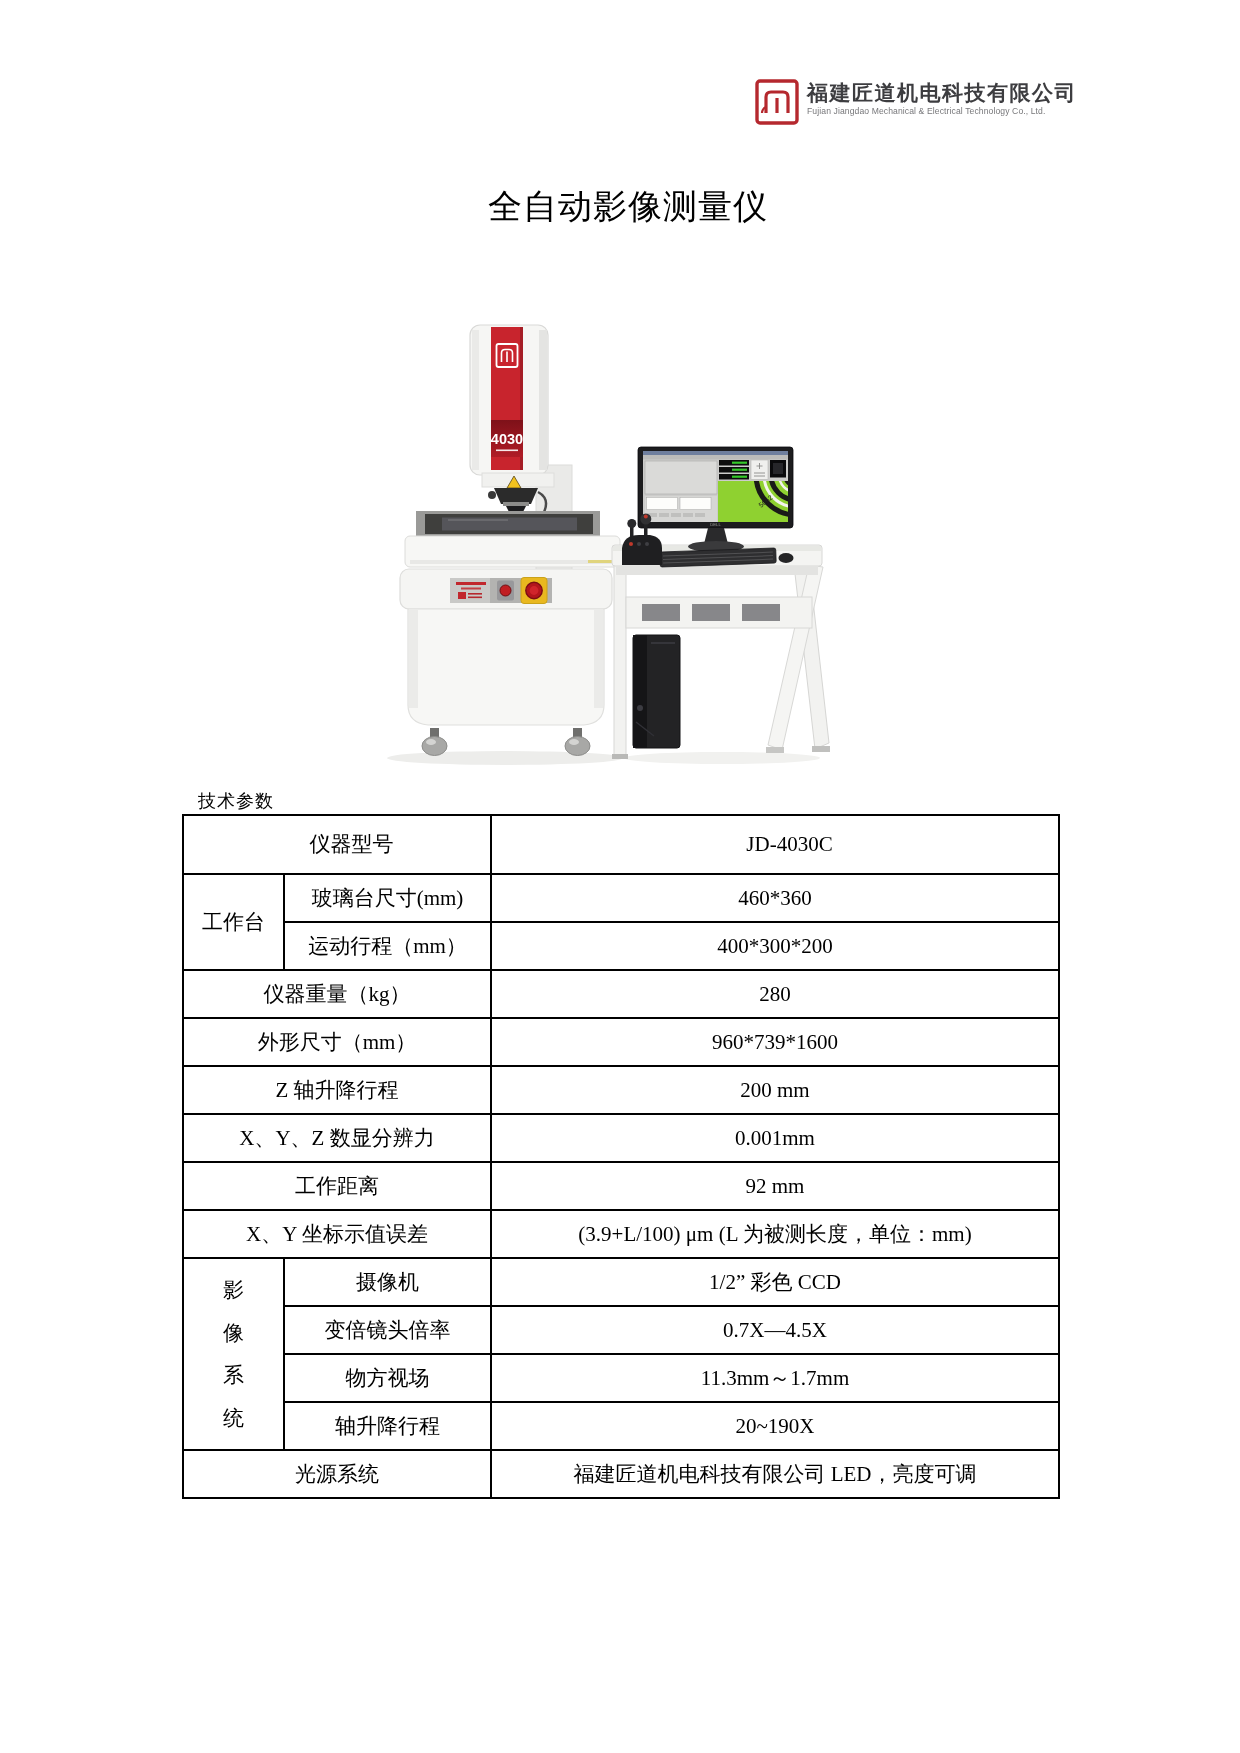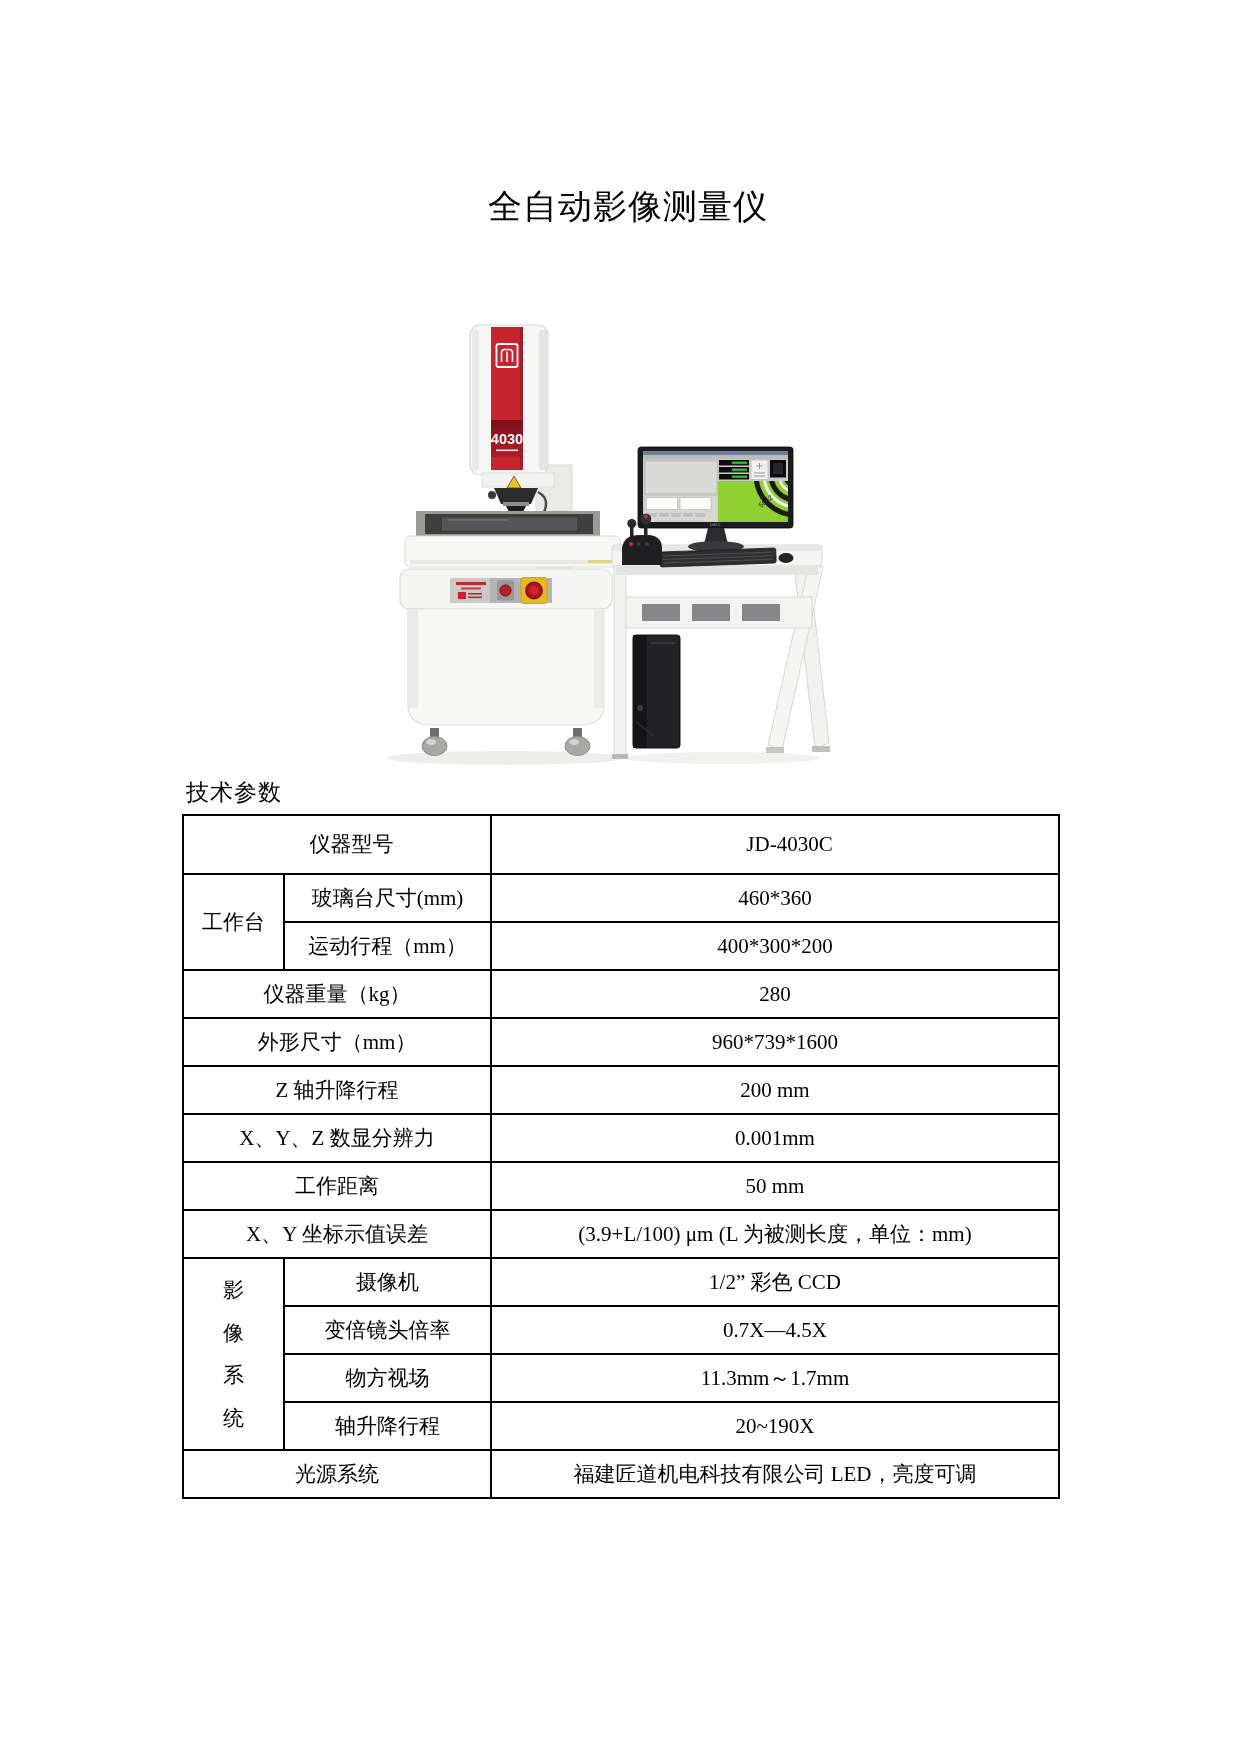--- a/index.html
+++ b/index.html
@@ -16,35 +16,47 @@
            letter-spacing:0.1px;margin-top:2px;white-space:nowrap;}
 
   
   .title{position:absolute;left:0;top:176px;width:100%;text-align:center;
          font-size:34px;font-weight:normal;margin:8px;letter-spacing:1px;}
 
   
   .figure{position:absolute;left:330px;top:270px;width:500px;height:510px;}
 
   
-  .heading{position:absolute;left:186px;top:777px;font-size:23px;font-weight:normal;margin:0;letter-spacing:1px;}
+  .heading{position:absolute;left:186px;top:777px;font-size:18px;font-weight:normal;margin:12px;letter-spacing:1px;}
 
   
   table.spec{position:absolute;left:182px;top:814px;width:876px;border-collapse:collapse;table-layout:fixed;}
   table.spec td{border:2px solid #000;text-align:center;vertical-align:middle;
                 font-size:21px;padding:0 4px;line-height:1.25;}
   tr.r-first td{height:57px;padding-left:33px;}
   tr.r td{height:46px;}
   .vwrap{display:flex;flex-direction:column;align-items:center;justify-content:space-evenly;height:186px;}
 </style>
 </head>
 <body>
 
 <div class="page">
 
+  <div class="logo">
+    <svg class="logo-mark" viewBox="0 0 46 50">
+      <rect x="3" y="5" width="40" height="42" rx="3" fill="none" stroke="#b5282e" stroke-width="3.4"></rect>
+      <path d="M12 37 v-16 q0,-5 5,-5 h12 q5,0 5,5 v16" fill="none" stroke="#b5282e" stroke-width="3.2"></path>
+      <path d="M23 37 v-15" fill="none" stroke="#b5282e" stroke-width="3.2"></path>
+      <path d="M12 31 q-4,2 -4,6" fill="none" stroke="#b5282e" stroke-width="2.2"></path>
+    </svg>
+    <div class="logo-text">
+      <div class="logo-cn">福建匠道机电科技有限公司</div>
+      <div class="logo-en">Fujian Jiangdao Mechanical &amp; Electrical Technology Co., Ltd.</div>
+    </div>
+  </div>
 
   <h1 class="title">全自动影像测量仪</h1>
 
   <div class="figure">
     <svg viewBox="0 0 500 510" width="500" height="510">
       <defs>
         <linearGradient id="gradRed" x1="0" y1="0" x2="0" y2="1">
           <stop offset="0" stop-color="#7e1119"></stop>
             <stop offset="1" stop-color="#b01c26"></stop>
         </linearGradient>
@@ -269,21 +281,21 @@
       <tr class="r">
         <td colspan="2">Z 轴升降行程</td>
         <td>200 mm</td>
       </tr>
       <tr class="r">
         <td colspan="2">X、Y、Z 数显分辨力</td>
         <td>0.001mm</td>
       </tr>
       <tr class="r">
         <td colspan="2">工作距离</td>
-        <td>50 mm</td>
+        <td>92 mm</td>
       </tr>
       <tr class="r">
         <td colspan="2">X、Y 坐标示值误差</td>
         <td>(3.9+L/100) μm (L 为被测长度，单位：mm)</td>
       </tr>
       <tr class="r">
         <td rowspan="4">
           <div class="vwrap">
             <span>影</span>
             <span>像</span>

